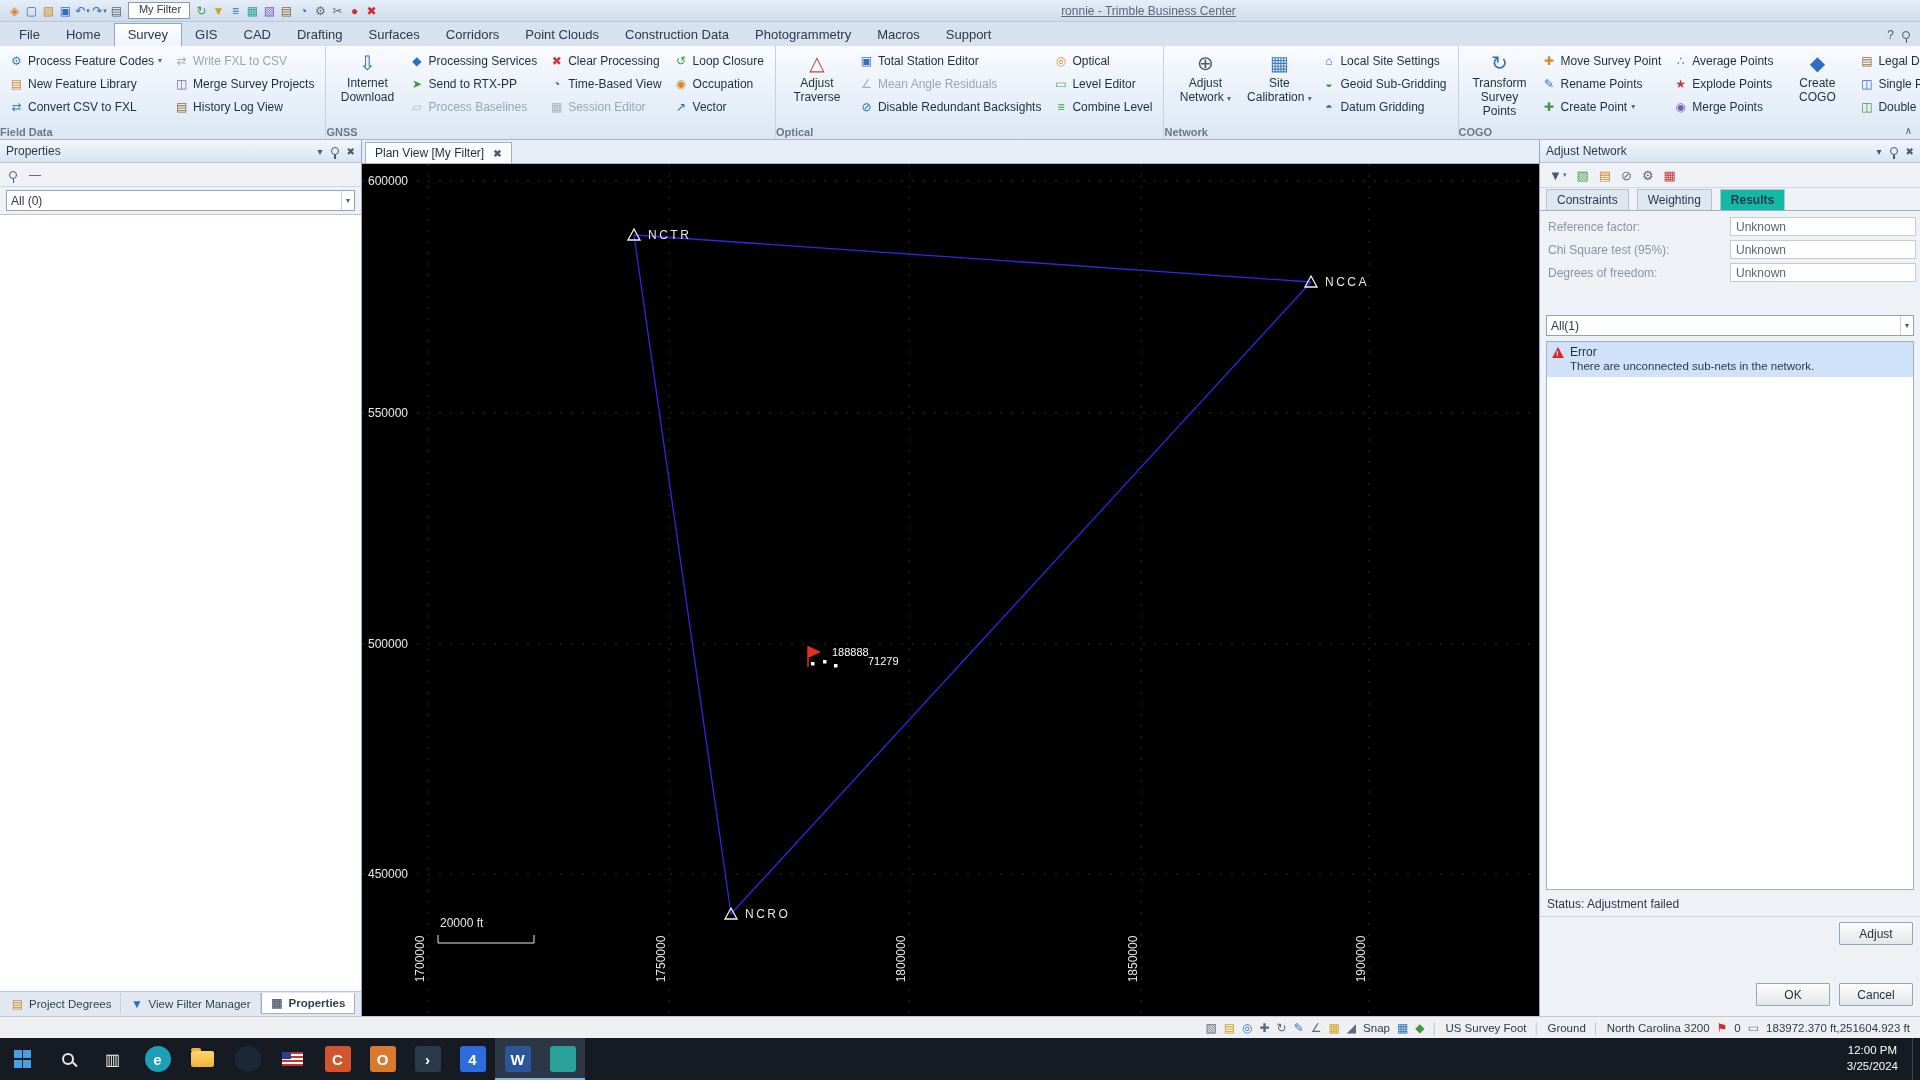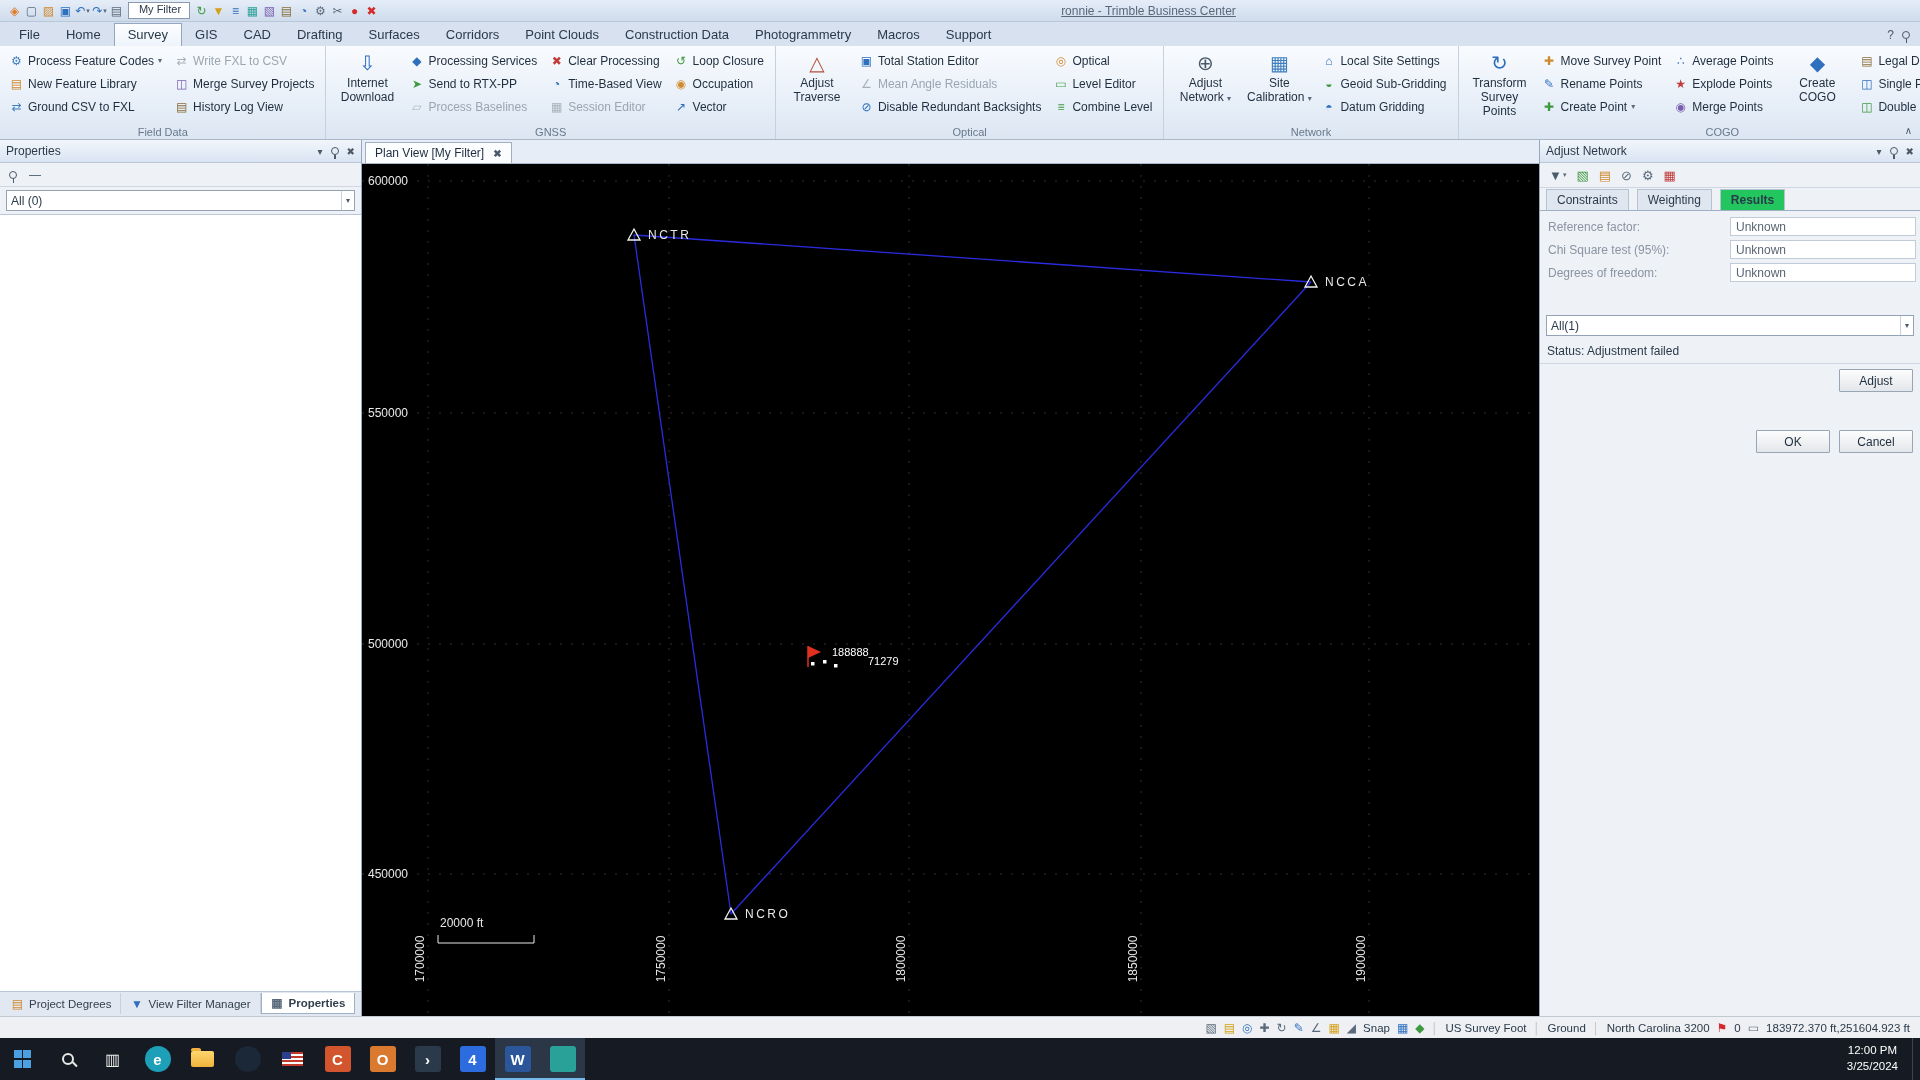--- a/index.html
+++ b/index.html
@@ -26,21 +26,21 @@
   .rgroup { position:relative; display:flex; padding:3px 5px 16px 5px; border-right:1px solid #c6d0de; flex:0 0 auto; }
   .rblocks { display:flex; align-items:flex-start; gap:2px; }
   .rcol { display:flex; flex-direction:column; }
   .small-btn { display:flex; align-items:center; gap:4px; height:23px; padding:0 6px 0 4px; font-size:12px; color:#1e2e3e; white-space:nowrap; border-radius:2px; }
   .small-btn.disabled { color:#9aa6b2; }
   .s-icon { width:15px; text-align:center; font-size:12px; flex:0 0 auto; }
   .small-btn .dd { font-size:8px; color:#5a6a7a; }
   .big-btn { display:flex; flex-direction:column; align-items:center; width:72px; padding:3px 2px 0; font-size:12px; color:#1e2e3e; text-align:center; line-height:1.15; gap:3px; }
   .big-icon { font-size:20px; line-height:22px; }
   .big-label .dd { font-size:8px; color:#5a6a7a; }
-  .rgroup-label { position:absolute; bottom:1px; left:0; right:0; text-align:center; font-size:11px; color:#68788a; white-space:nowrap; }
+  .rgroup-label { position:absolute; bottom:1px; left:0; right:0; font-size:11px; color:#68788a; white-space:nowrap;font-weight:bold; }
   #ribbon-collapse { position:absolute; right:8px; bottom:3px; font-size:10px; color:#4a5a6a; }
 
   
   #main { height:876px; display:flex; flex:0 0 auto; min-height:0; }
 
   
   #left-panel { width:362px; background:#eef1f6; border-right:1px solid #98a8bc; display:flex; flex-direction:column; flex:0 0 auto; }
   .panel-header { height:23px; background:linear-gradient(#f2f6fb,#d9e4f2); border-bottom:1px solid #b8c6d8; display:flex; align-items:center; padding:0 6px; font-size:12px; color:#2a3a4a; flex:0 0 auto; }
   .ph-icons { margin-left:auto; display:flex; gap:8px; align-items:center; color:#4a5a6a; font-size:10px; }
   .pin-icon { width:8px; height:8px; border:1.5px solid #4a5a6a; border-radius:50%; position:relative; display:inline-block; }
@@ -62,21 +62,21 @@
   #plan-view { flex:1 1 auto; background:#000; min-height:0; position:relative; }
   #plan-svg { width:100%; height:100%; display:block; }
 
   
   #right-panel { width:381px; background:#eef1f6; border-left:1px solid #98a8bc; display:flex; flex-direction:column; flex:0 0 auto; }
   #rp-toolbar { height:25px; display:flex; align-items:center; gap:10px; padding:0 9px; border-bottom:1px solid #cdd6e2; flex:0 0 auto; }
   .rp-tool { font-size:13px; display:inline-flex; align-items:center; gap:1px; }
   .rp-tool .dd { font-size:7px; color:#5a6a7a; }
   #rp-tabs { height:23px; display:flex; align-items:flex-end; padding:2px 6px 0; gap:8px; border-bottom:1px solid #9fb0c4; flex:0 0 auto; }
   .rp-tab { padding:3px 10px; font-size:12px; color:#2a3a4a; background:#dfe6f0; border:1px solid #b5c2d2; border-bottom:none; white-space:nowrap; }
-  .rp-tab.active { background:#22c55e; font-weight:bold; }
+  .rp-tab.active { background:#14b8a6; font-weight:bold; }
   #rp-fields { padding:5px 4px 2px; display:flex; flex-direction:column; gap:2px; flex:0 0 auto; }
   .rp-row { display:flex; align-items:center; height:21px; }
   .rp-label { flex:1; font-size:12px; color:#8a94a2; padding-left:4px; white-space:nowrap; }
   .rp-value { width:186px; height:19px; background:#fff; border:1px solid #c2cbd8; font-size:12px; color:#5a6674; display:flex; align-items:center; padding:0 5px; }
   #rp-combo { margin-top:30px; }
   #rp-list { flex:1 1 auto; background:#fff; border:1px solid #9fb0c4; margin:2px 6px; overflow:hidden; min-height:0; }
   .err-item { background:#cfe2fa; padding:3px 5px 5px; display:flex; gap:6px; font-size:12px; color:#1e2e3e; align-items:flex-start; }
   .warn-icon { position:relative; width:0; height:0; border-left:6px solid transparent; border-right:6px solid transparent; border-bottom:11px solid #d42a2a; margin-top:2px; flex:0 0 auto; }
   .warn-icon::after { content:"!"; position:absolute; left:-2px; top:2px; color:#fff; font-size:8px; font-weight:bold; }
   .err-msg { font-size:11.5px; color:#2a3a4a; margin-top:1px; }
@@ -154,21 +154,21 @@
               <span class="s-icon" style="color: rgb(63, 127, 191);">⚙</span>
               <span class="s-label">Process Feature Codes</span>
               <span class="dd">▾</span>
             </div>
             <div class="small-btn">
               <span class="s-icon" style="color: rgb(208, 138, 46);">▤</span>
               <span class="s-label">New Feature Library</span>
             </div>
             <div class="small-btn">
               <span class="s-icon" style="color: rgb(63, 127, 191);">⇄</span>
-              <span class="s-label">Ground CSV to FXL</span>
+              <span class="s-label">Convert CSV to FXL</span>
             </div>
           </div>
           <div class="rcol">
             <div class="small-btn disabled">
               <span class="s-icon" style="color: rgb(168, 176, 184);">⇄</span>
               <span class="s-label">Write FXL to CSV</span>
             </div>
             <div class="small-btn">
               <span class="s-icon" style="color: rgb(122, 95, 176);">◫</span>
               <span class="s-label">Merge Survey Projects</span>
@@ -492,20 +492,29 @@
           </div>
           <div class="rp-row">
             <span class="rp-label">Degrees of freedom:</span>
             <span class="rp-value">Unknown</span>
           </div>
         </div>
       <div class="combo" id="rp-combo">
         <span>All(1)</span>
         <span class="caret">▾</span>
       </div>
+      <div id="rp-list">
+        <div class="err-item">
+          <span class="warn-icon"></span>
+          <span>
+            <div>Error</div>
+            <div class="err-msg">There are unconnected sub-nets in the network.</div>
+          </span>
+        </div>
+      </div>
       <div id="rp-status">Status: Adjustment failed</div>
       <div id="rp-adjust-row">
         <span class="btn">Adjust</span>
       </div>
       <div id="rp-okcancel">
         <span class="btn">OK</span>
         <span class="btn">Cancel</span>
       </div>
     </div>
   </div>

